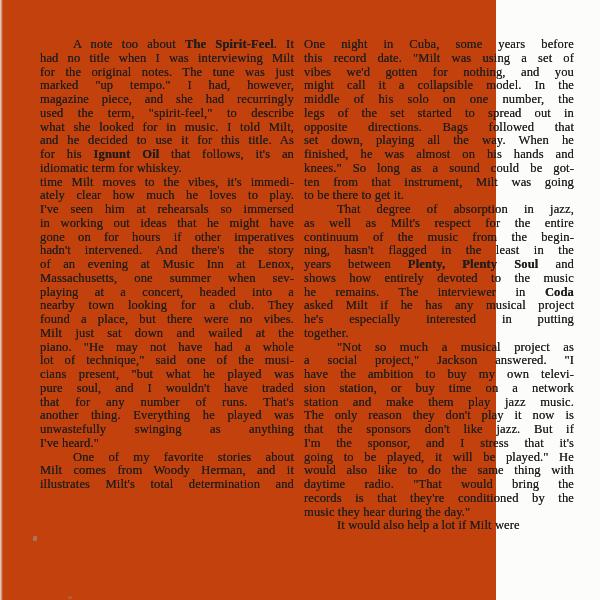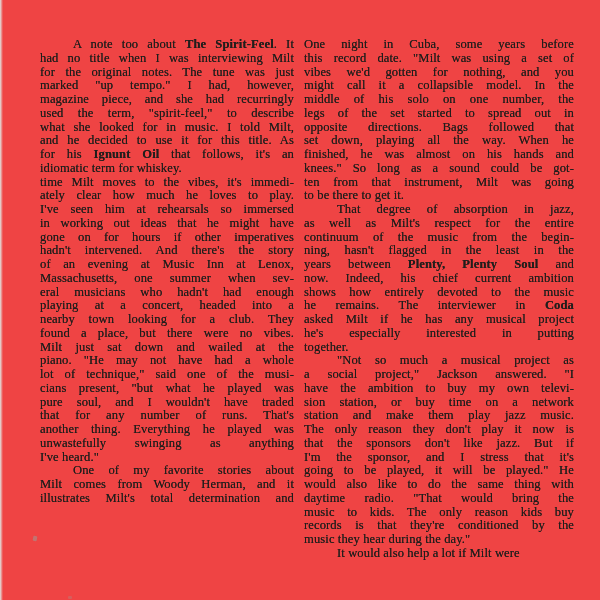--- a/index.html
+++ b/index.html
@@ -5,23 +5,23 @@
   html, body {
     margin: 0;
     padding: 0;
     width: 600px;
     height: 600px;
     background: #fcfcfb;
     overflow: hidden;
   }
   .page {
     position: relative;
-    width: 600px;
+    width: 496px;
     height: 600px;
-    background: #ef4444;
+    background: #c2410c;
     font-family: "Liberation Serif", serif;
     color: #201e1c;
   }
   .edge-shadow {
     position: absolute;
     left: 0; top: 0;
     width: 3px; height: 600px;
     background: linear-gradient(to right, #e3e3e0, rgba(252,252,251,0));
   }
   .col {
@@ -74,21 +74,20 @@
       <div class="line">for his <b>Ignunt Oil</b> that follows, it's an</div>
       <div class="line last">idiomatic term for whiskey.</div>
       <div class="line">time Milt moves to the vibes, it's immedi-</div>
       <div class="line">ately clear how much he loves to play.</div>
       <div class="line">I've seen him at rehearsals so immersed</div>
       <div class="line">in working out ideas that he might have</div>
       <div class="line">gone on for hours if other imperatives</div>
       <div class="line">hadn't intervened. And there's the story</div>
       <div class="line">of an evening at Music Inn at Lenox,</div>
       <div class="line">Massachusetts, one summer when sev-</div>
-      <div class="line">eral musicians who hadn't had enough</div>
       <div class="line">playing at a concert, headed into a</div>
       <div class="line">nearby town looking for a club. They</div>
       <div class="line">found a place, but there were no vibes.</div>
       <div class="line">Milt just sat down and wailed at the</div>
       <div class="line">piano. "He may not have had a whole</div>
       <div class="line">lot of technique," said one of the musi-</div>
       <div class="line">cians present, "but what he played was</div>
       <div class="line">pure soul, and I wouldn't have traded</div>
       <div class="line">that for any number of runs. That's</div>
       <div class="line">another thing. Everything he played was</div>
@@ -109,37 +108,35 @@
       <div class="line">set down, playing all the way. When he</div>
       <div class="line">finished, he was almost on his hands and</div>
       <div class="line">knees." So long as a sound could be got-</div>
       <div class="line">ten from that instrument, Milt was going</div>
       <div class="line last">to be there to get it.</div>
       <div class="line indent">That degree of absorption in jazz,</div>
       <div class="line">as well as Milt's respect for the entire</div>
       <div class="line">continuum of the music from the begin-</div>
       <div class="line">ning, hasn't flagged in the least in the</div>
       <div class="line">years between <b>Plenty, Plenty Soul</b> and</div>
-      <div class="line">now. Indeed, his chief current ambition</div>
       <div class="line">shows how entirely devoted to the music</div>
       <div class="line">he remains. The interviewer in <b>Coda</b></div>
       <div class="line">asked Milt if he has any musical project</div>
       <div class="line">he's especially interested in putting</div>
       <div class="line last">together.</div>
       <div class="line indent">"Not so much a musical project as</div>
       <div class="line">a social project," Jackson answered. "I</div>
       <div class="line">have the ambition to buy my own televi-</div>
       <div class="line">sion station, or buy time on a network</div>
       <div class="line">station and make them play jazz music.</div>
       <div class="line">The only reason they don't play it now is</div>
       <div class="line">that the sponsors don't like jazz. But if</div>
       <div class="line">I'm the sponsor, and I stress that it's</div>
       <div class="line">going to be played, it will be played." He</div>
       <div class="line">would also like to do the same thing with</div>
       <div class="line">daytime radio. "That would bring the</div>
-      <div class="line">music to kids. The only reason kids buy</div>
       <div class="line">records is that they're conditioned by the</div>
       <div class="line last">music they hear during the day."</div>
       <div class="line indent last">It would also help a lot if Milt were</div>
     </div>
   <div class="speck speck-1"></div>
   <div class="speck speck-2"></div>
 </div>
 
 </body></html>

